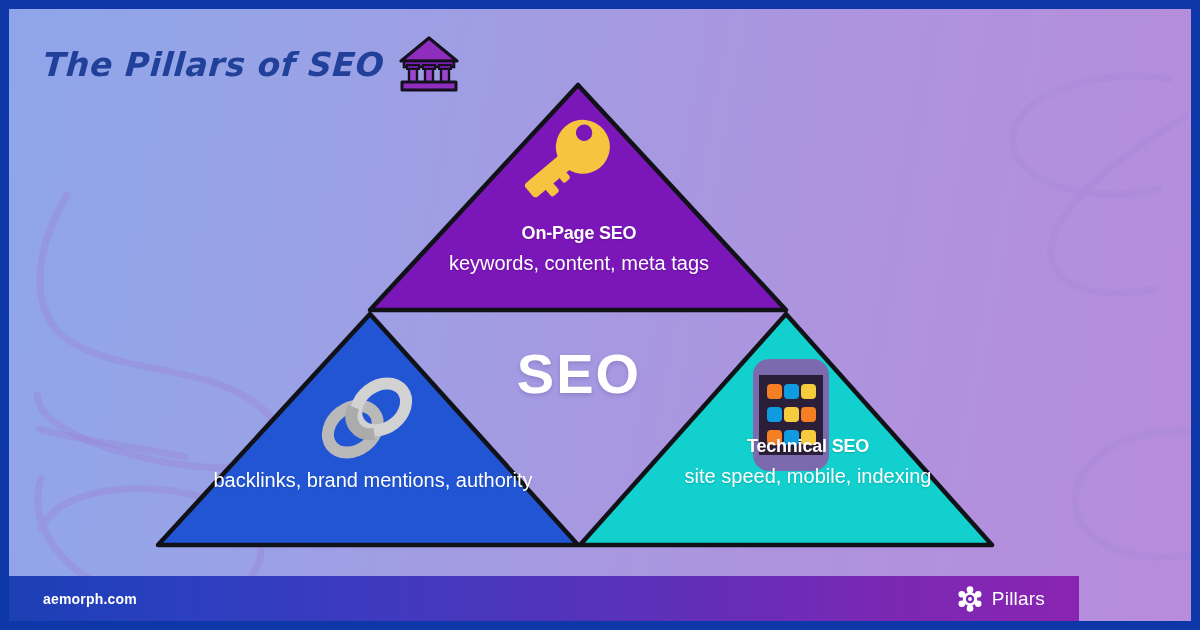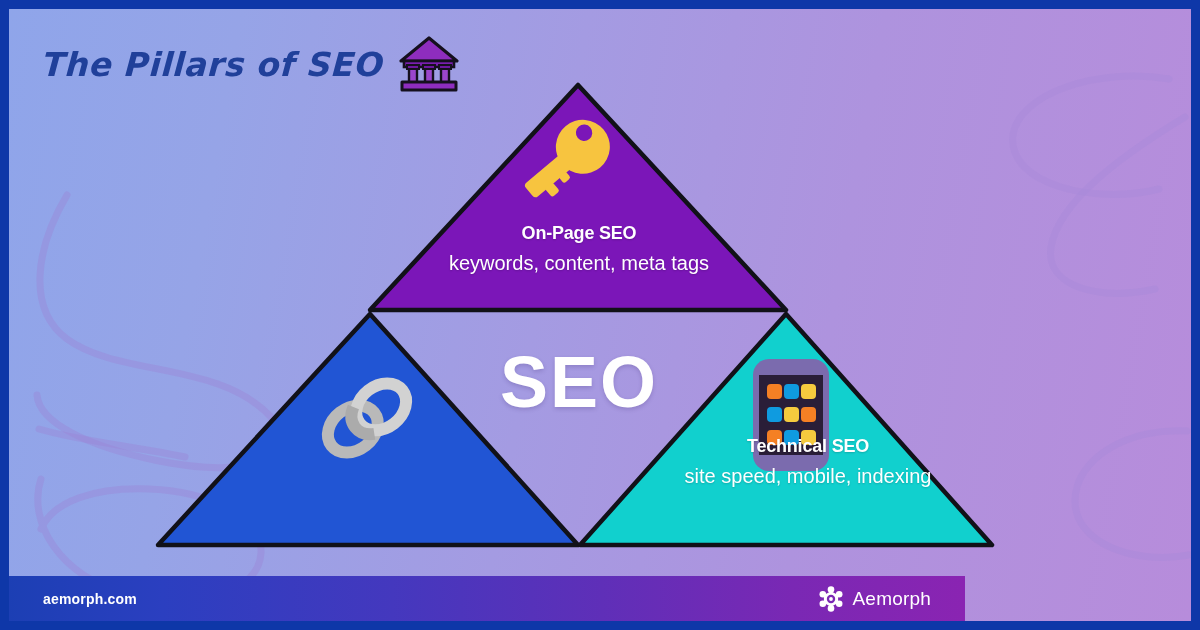--- a/index.html
+++ b/index.html
@@ -73,21 +73,21 @@
   .tri-sub {
     font-size:20px;
     font-weight:400;
     line-height:1.2;
     margin-top:7px;
   }
 
   .center-seo {
     position:absolute;
     color:#FFFFFF;
-    font-size:72px;
+    font-size:56px;
     font-weight:700;
     letter-spacing:2px;
     line-height:1;
     text-shadow:0 2px 4px rgba(60,40,110,0.22);
   }
 
   
   #onpage-label  { left:320px; top:215px; width:500px; }
   #offpage-label { left:131px; top:452px; width:466px; }
   #tech-label    { left:566px; top:428px; width:466px; }
@@ -96,21 +96,21 @@
   
   .art { position:absolute; }
   #key-art   { left:503px; top:103px; }
   #chain-art { left:302px; top:358px; }
   #phone-art { left:740px; top:348px; }
 
   
   .footer {
     position:absolute;
     left:9px; bottom:9px;
-    width:956px; height:45px;
+    width:1070px; height:45px;
     background:linear-gradient(90deg,#1C3FB4 0%, #2B3FC0 16%, #4438BE 40%, #5F2FB8 62%, #7A28B4 82%, #8A24B2 100%);
     display:flex; align-items:center; justify-content:space-between;
     padding:8px 34px;
   }
   .footer-url {
     color:#FFFFFF;
     font-size:14px;
     font-weight:700;
     letter-spacing:0.2px;
   }
@@ -222,20 +222,21 @@
         <rect x="52" y="73" width="15" height="15" rx="4" fill="#F6CB3E"></rect>
       </svg>
     </div>
 
     <div class="tri-label" id="onpage-label">
       <div class="tri-title">On-Page SEO</div>
       <div class="tri-sub">keywords, content, meta tags</div>
     </div>
 
     <div class="tri-label" id="offpage-label">
+      <div class="tri-sub">backlinks, brand mentions, authority</div>
     </div>
 
     <div class="tri-label" id="tech-label">
       <div class="tri-title">Technical SEO</div>
       <div class="tri-sub">site speed, mobile, indexing</div>
     </div>
 
   </div>
 
   <div class="footer">
@@ -248,17 +249,17 @@
           <circle cx="21.2" cy="8.3" r="3.3"></circle>
           <circle cx="21.2" cy="17.7" r="3.3"></circle>
           <circle cx="13" cy="22.4" r="3.3"></circle>
           <circle cx="4.8" cy="17.7" r="3.3"></circle>
           <circle cx="4.8" cy="8.3" r="3.3"></circle>
           <polygon points="13,5.2 20.1,9.1 20.1,16.9 13,20.8 5.9,16.9 5.9,9.1"></polygon>
         </g>
         <circle cx="13" cy="13" r="4.2" fill="#7A28B4"></circle>
         <circle cx="13" cy="13" r="1.9" fill="#FFFFFF"></circle>
       </svg>
-      <span class="brand-name">Aemorph</span>
+      <span class="brand-name">Pillars</span>
     </span>
   </div>
 
 </div>
 
 </body></html>

